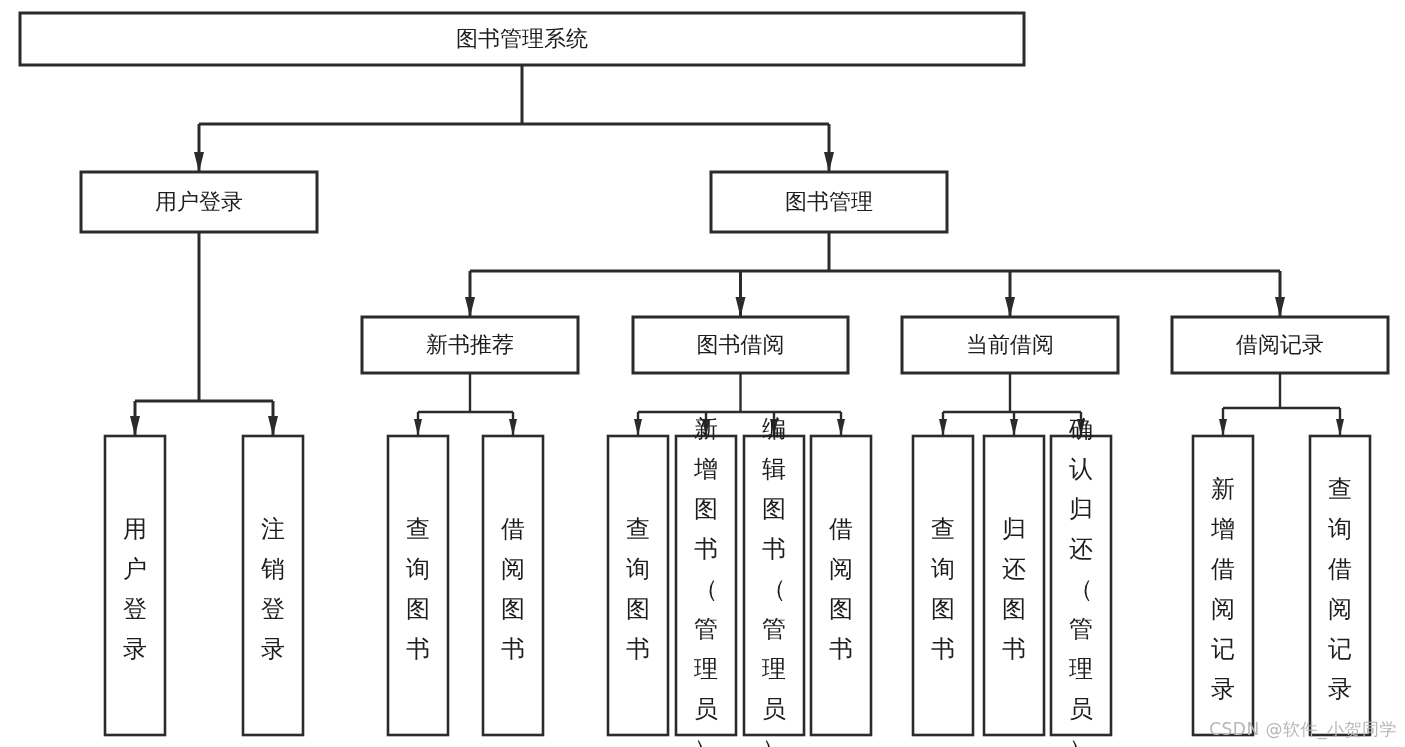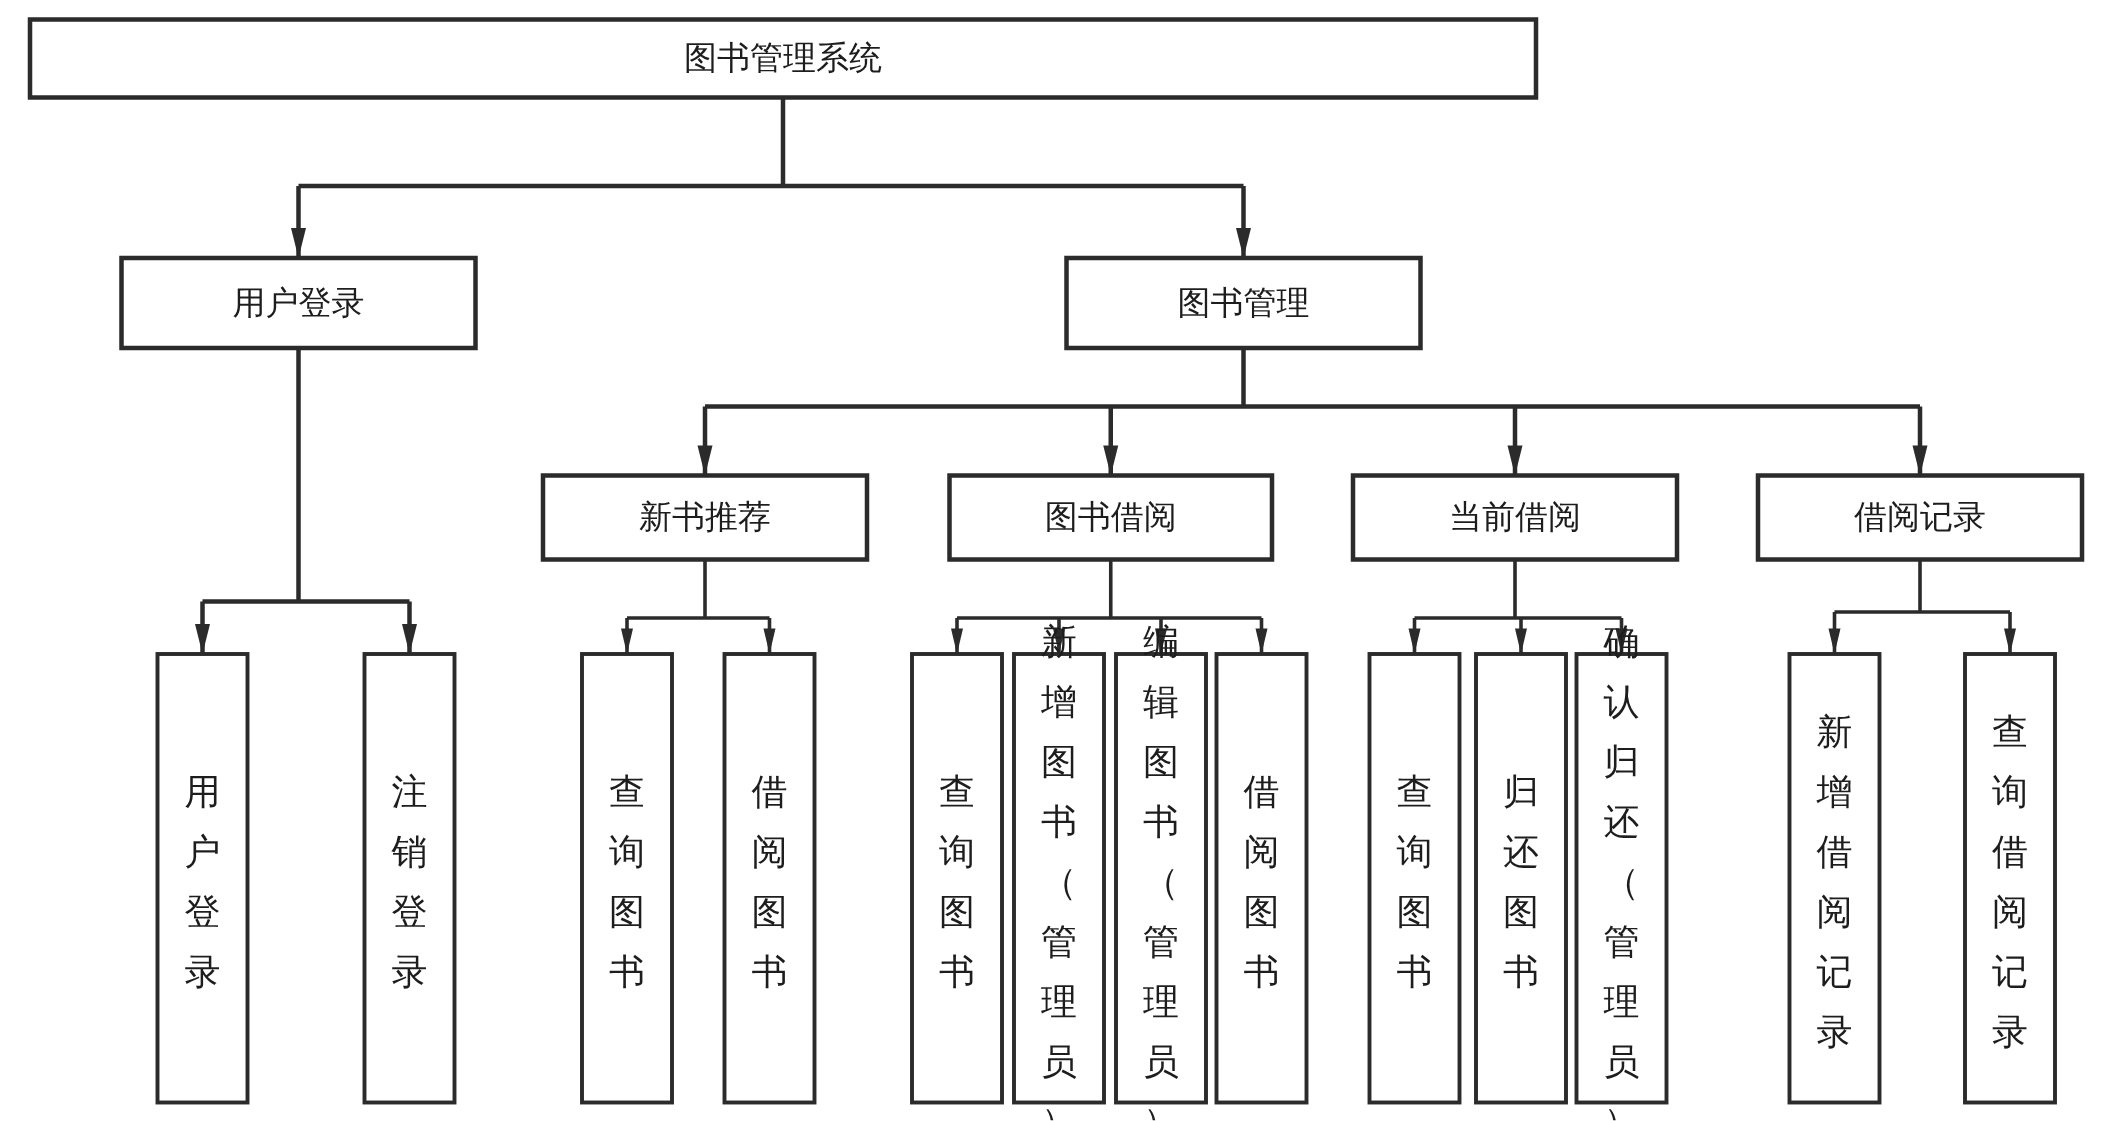--- a/index.html
+++ b/index.html
@@ -243,13 +243,14 @@
           <rect x="1310" y="436" width="60" height="299" class="node-box thin"></rect>
           <text x="1340" y="489.5" class="leaf-label-char">查</text>
           <text x="1340" y="529.5" class="leaf-label-char">询</text>
           <text x="1340" y="569.5" class="leaf-label-char">借</text>
           <text x="1340" y="609.5" class="leaf-label-char">阅</text>
           <text x="1340" y="649.5" class="leaf-label-char">记</text>
           <text x="1340" y="689.5" class="leaf-label-char">录</text>
         </g>
       </g>
   </svg>
+  <div class="watermark">CSDN @软件_小贺同学</div>
 </div>
 
 </body></html>

